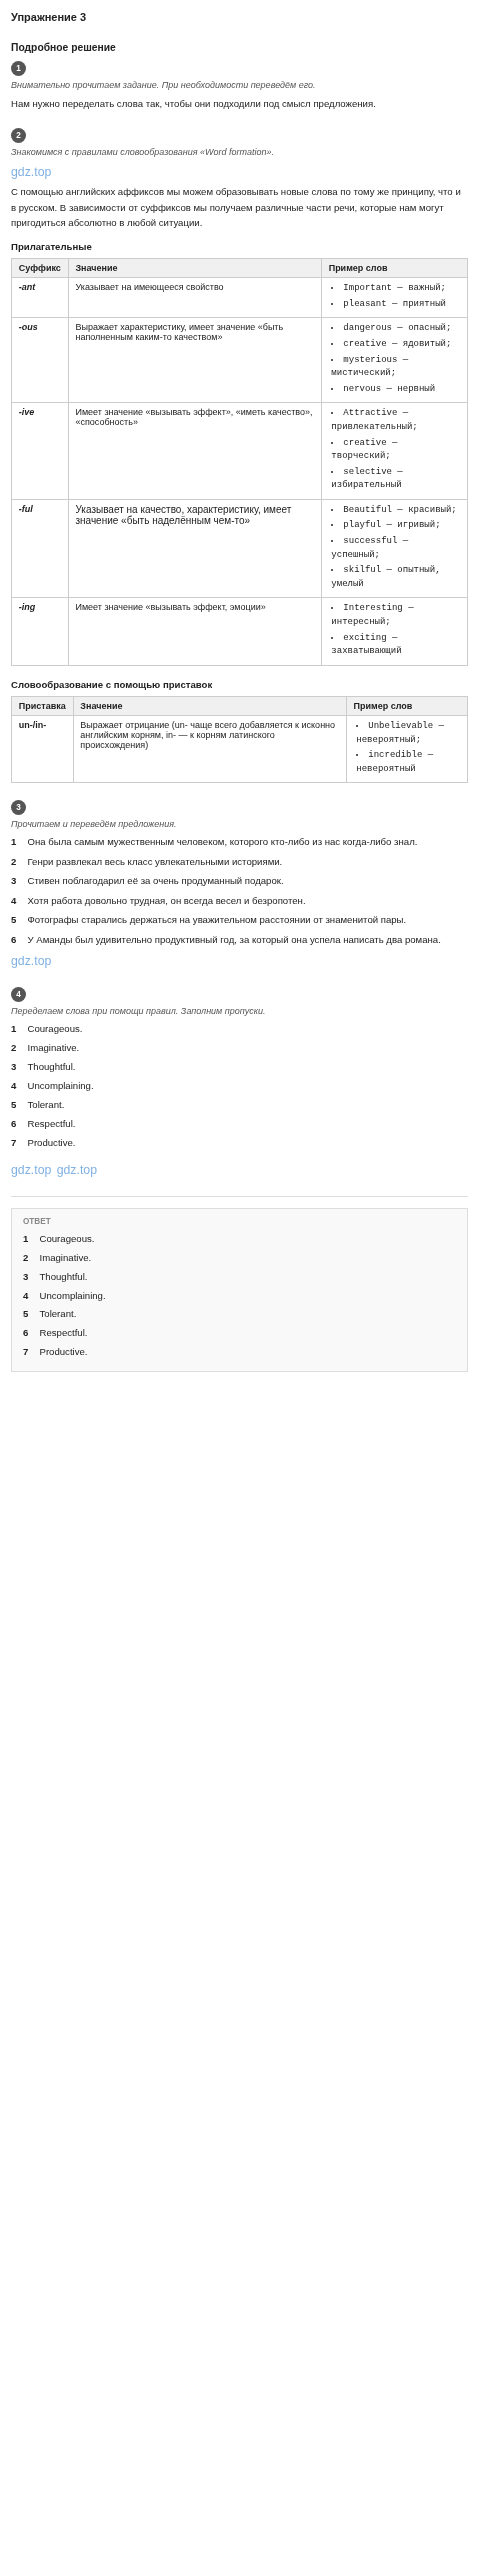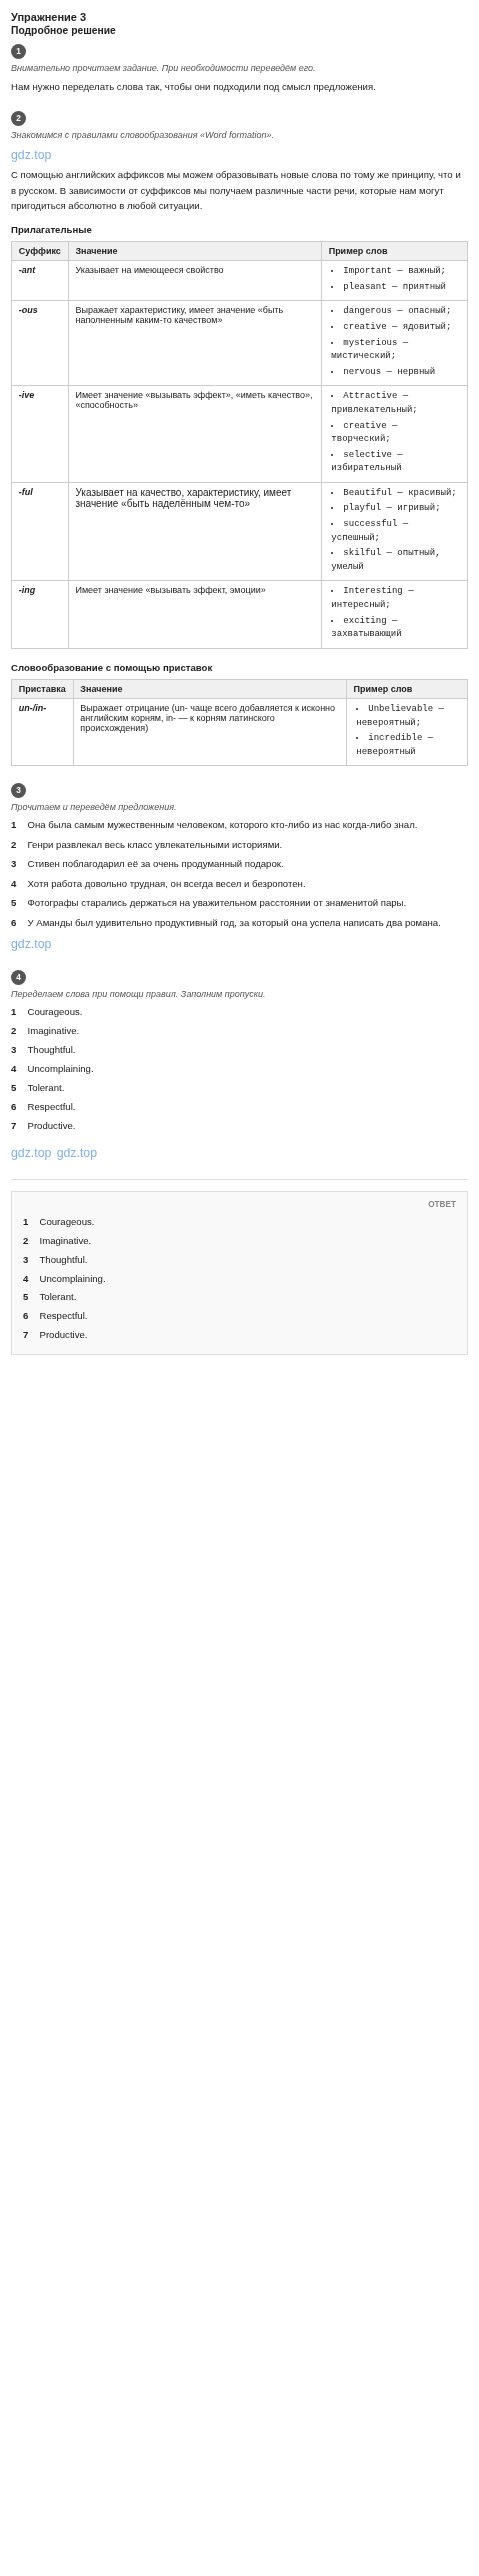--- a/index.html
+++ b/index.html
@@ -8,21 +8,21 @@
       font-size: 9.6px;
       color: #222;
       background: #fff;
       width: 479px;
       margin: 0 auto;
       padding: 11px;
     }
     h1.exercise-title {
       font-size: 11px;
       font-weight: bold;
-      margin-bottom: 2px;
+      margin-bottom: 19px;
     }
     h2.section-title {
       font-size: 10.3px;
       font-weight: bold;
       margin-bottom: 8.2px;
     }
     .step-badge {
       display: inline-flex;
       align-items: center;
       justify-content: center;
@@ -104,21 +104,20 @@
       border: 0.7px solid #ddd;
       padding: 8.2px 11px;
       margin-top: 11px;
     }
     .answer-label {
       font-size: 8.2px;
       color: #888;
       font-weight: bold;
       margin-bottom: 5.5px;
       text-transform: uppercase;
-      text-align: right;
     }
     .answer-list {
       list-style: none;
       padding: 0;
     }
     .answer-list li {
       display: flex;
       gap: 5.5px;
       margin-bottom: 3.4px;
       line-height: 1.6;
@@ -242,21 +241,21 @@
   <table>
     <thead>
       <tr>
         <th>Приставка</th>
         <th>Значение</th>
         <th>Пример слов</th>
       </tr>
     </thead>
     <tbody id="prefix-tbody">
     <tr>
-          <td style="font-weight: bold; font-style: italic;">un-/in-</td>
+          <td style="font-weight: bold; ">un-/in-</td>
           <td style="font-size: 9px; margin-top: 25px;">Выражает отрицание (un- чаще всего добавляется к исконно английским корням, in- — к корням латинского происхождения)</td>
           <td>
             <ul>
               <li>Unbelievable — невероятный;</li>
               <li>incredible — невероятный</li>
             </ul>
           </td>
         </tr>
       </tbody>
   </table>

